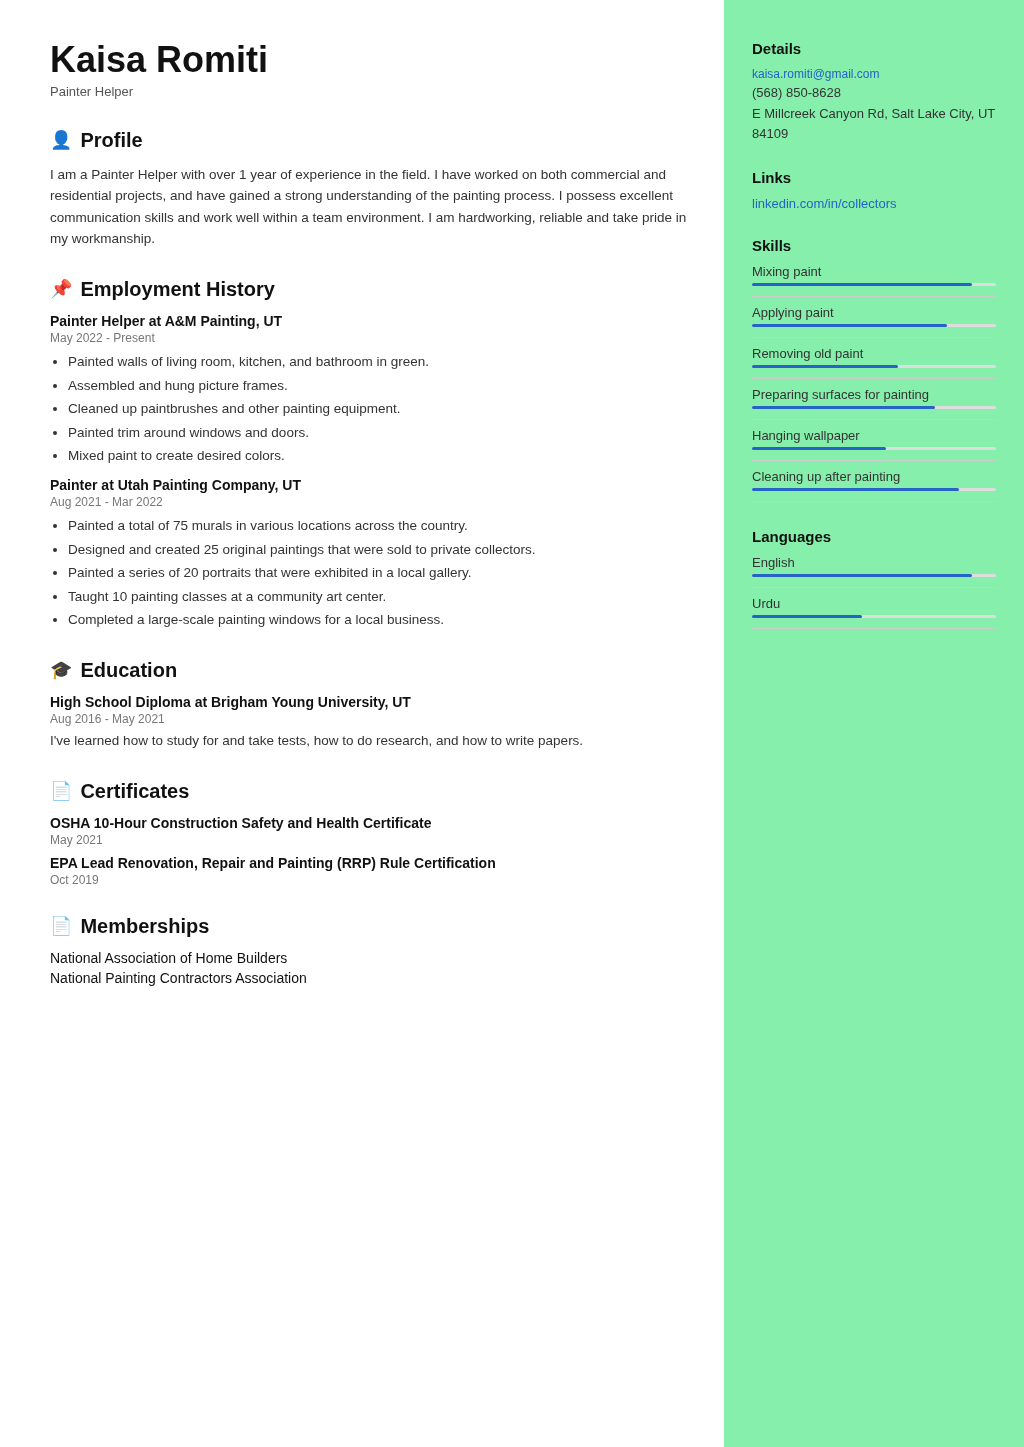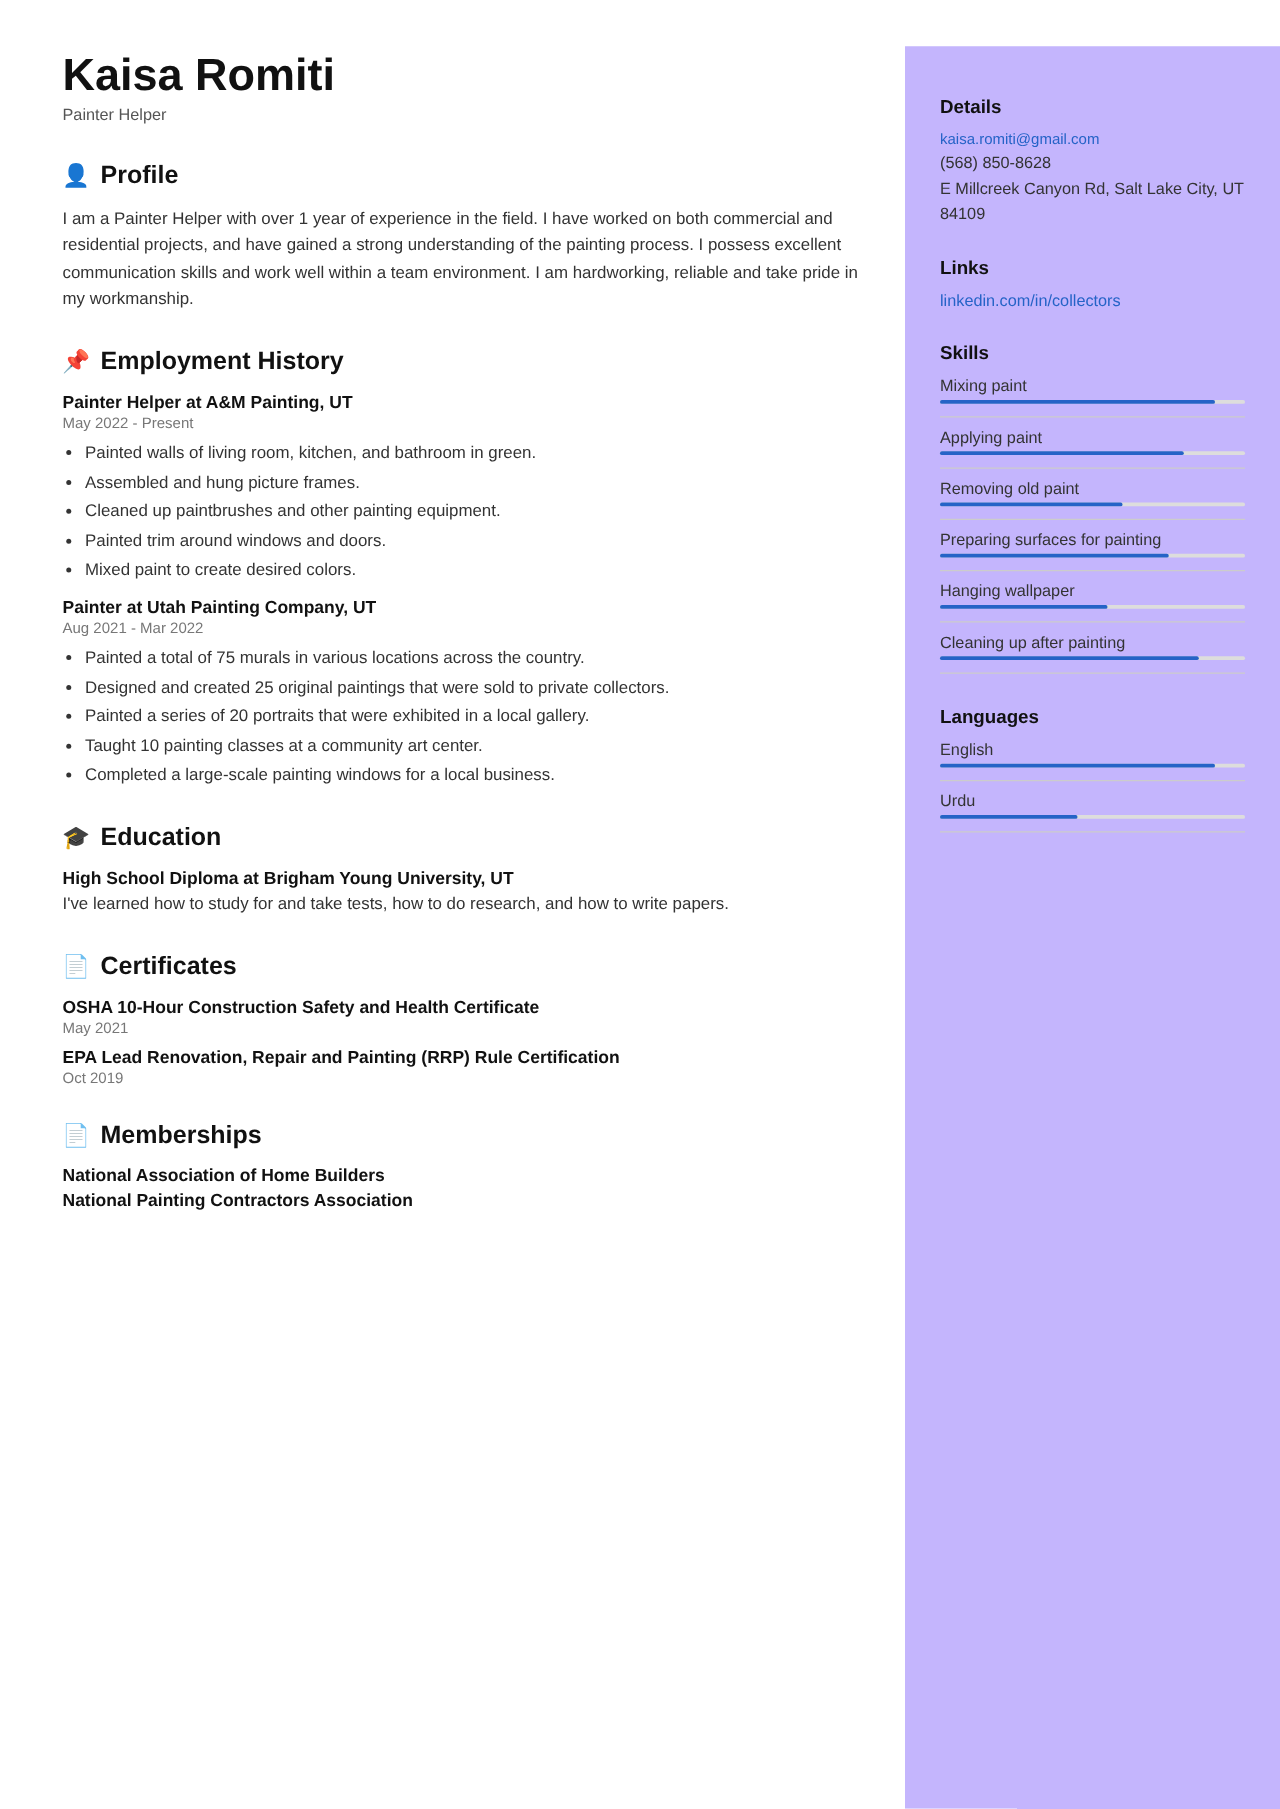--- a/index.html
+++ b/index.html
@@ -97,32 +97,31 @@
       color: #111;
       margin-bottom: 2px;
     }
     .cert-date {
       font-size: 12px;
       color: #777;
       margin-bottom: 8px;
     }
     .membership-item {
       font-size: 14px;
-      font-weight: 700;
+      font-weight: 400;
       color: #111;
       margin-bottom: 4px;
     }
 
     
     .right-col {
       width: 300px;
-      background: #c4b5fd;
+      background: #86efac;
       padding: 40px 28px 40px 28px;
       flex-shrink: 0;
-      margin-top: 37px;
     }
     .right-section {
       margin-bottom: 26px;
     }
     .right-section-heading {
       font-size: 15px;
       font-weight: 700;
       color: #111;
       margin-bottom: 10px;
     }
@@ -240,20 +239,21 @@
       </div>
     </div>
 
     <div class="section">
       <div class="section-heading">
         <span class="icon">🎓</span>
         <span>Education</span>
       </div>
       <div>
         <div class="edu-title">High School Diploma at Brigham Young University, UT</div>
+        <div class="edu-date">Aug 2016 - May 2021</div>
         <p class="edu-text">I've learned how to study for and take tests, how to do research, and how to write papers.</p>
       </div>
     </div>
 
     <div class="section">
       <div class="section-heading">
         <span class="icon">📄</span>
         <span>Certificates</span>
       </div>
       <div>

